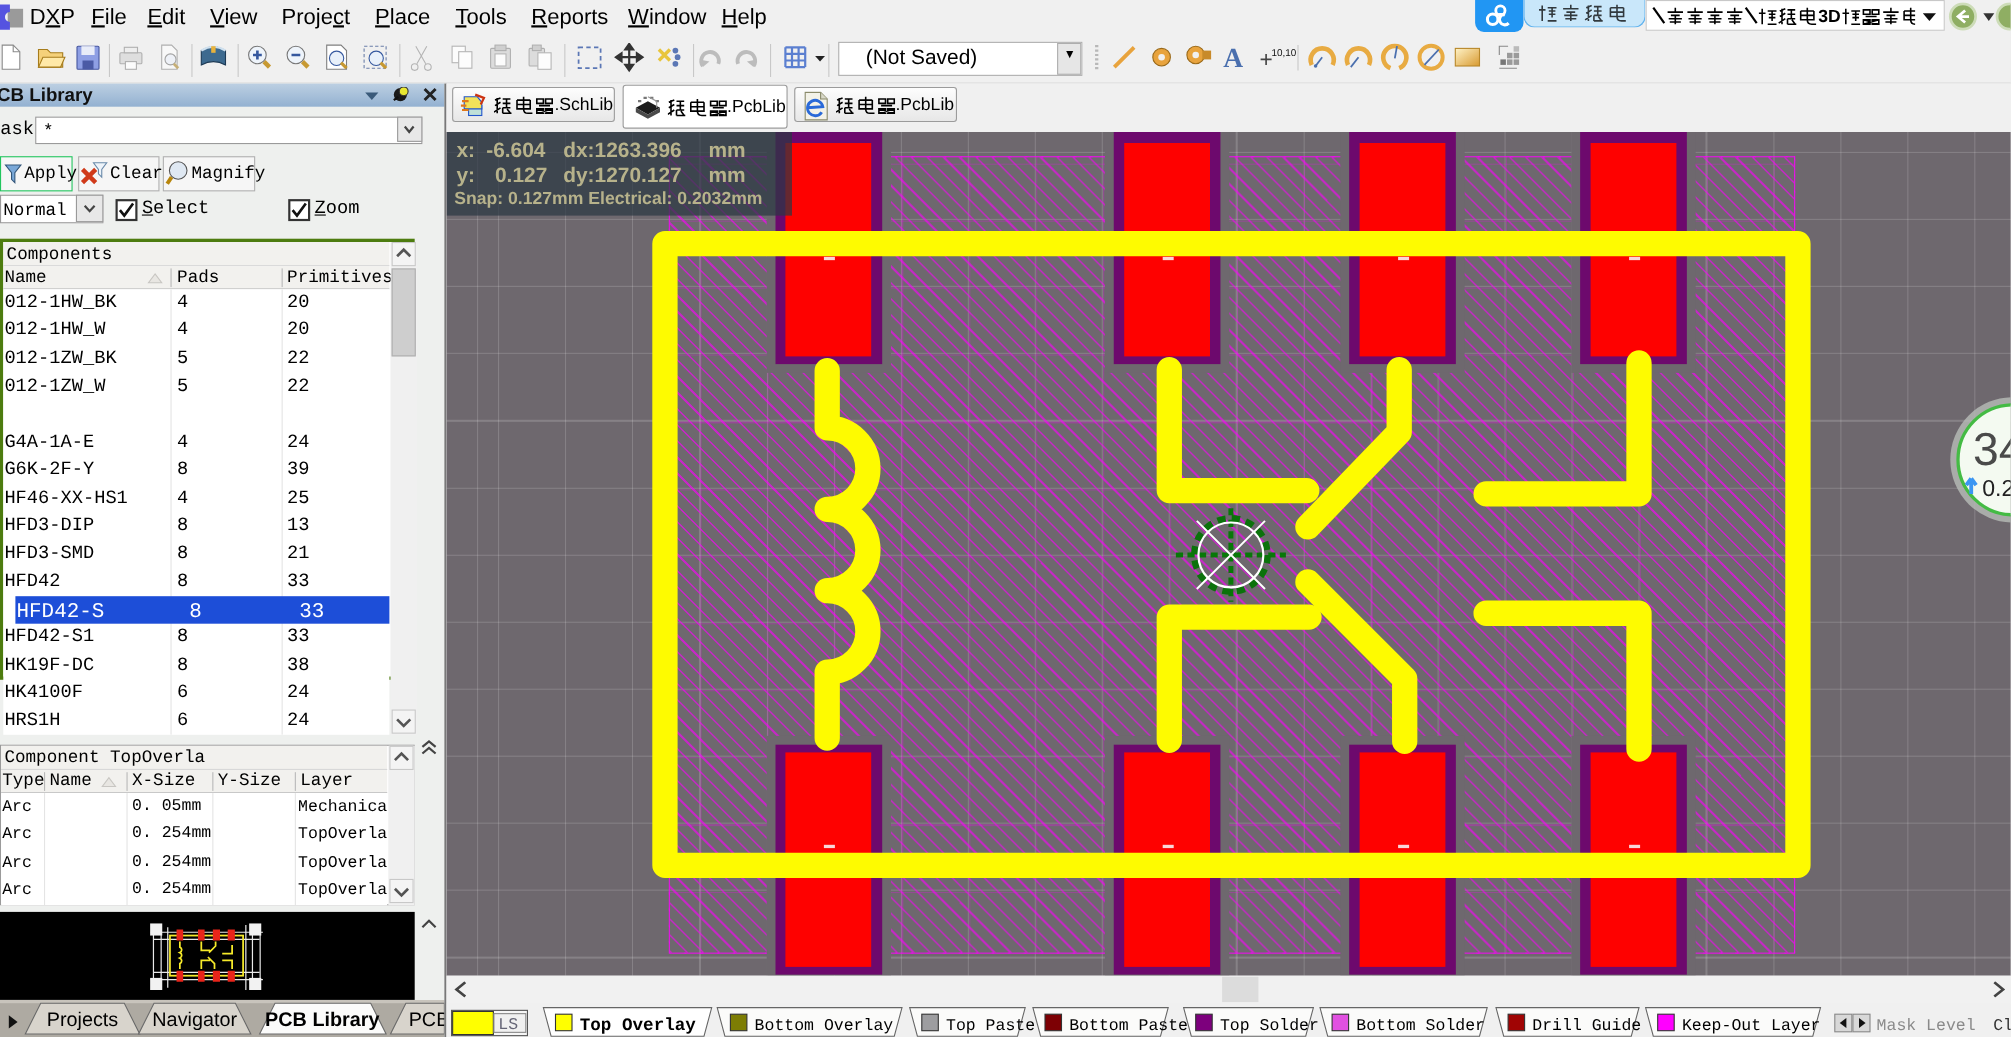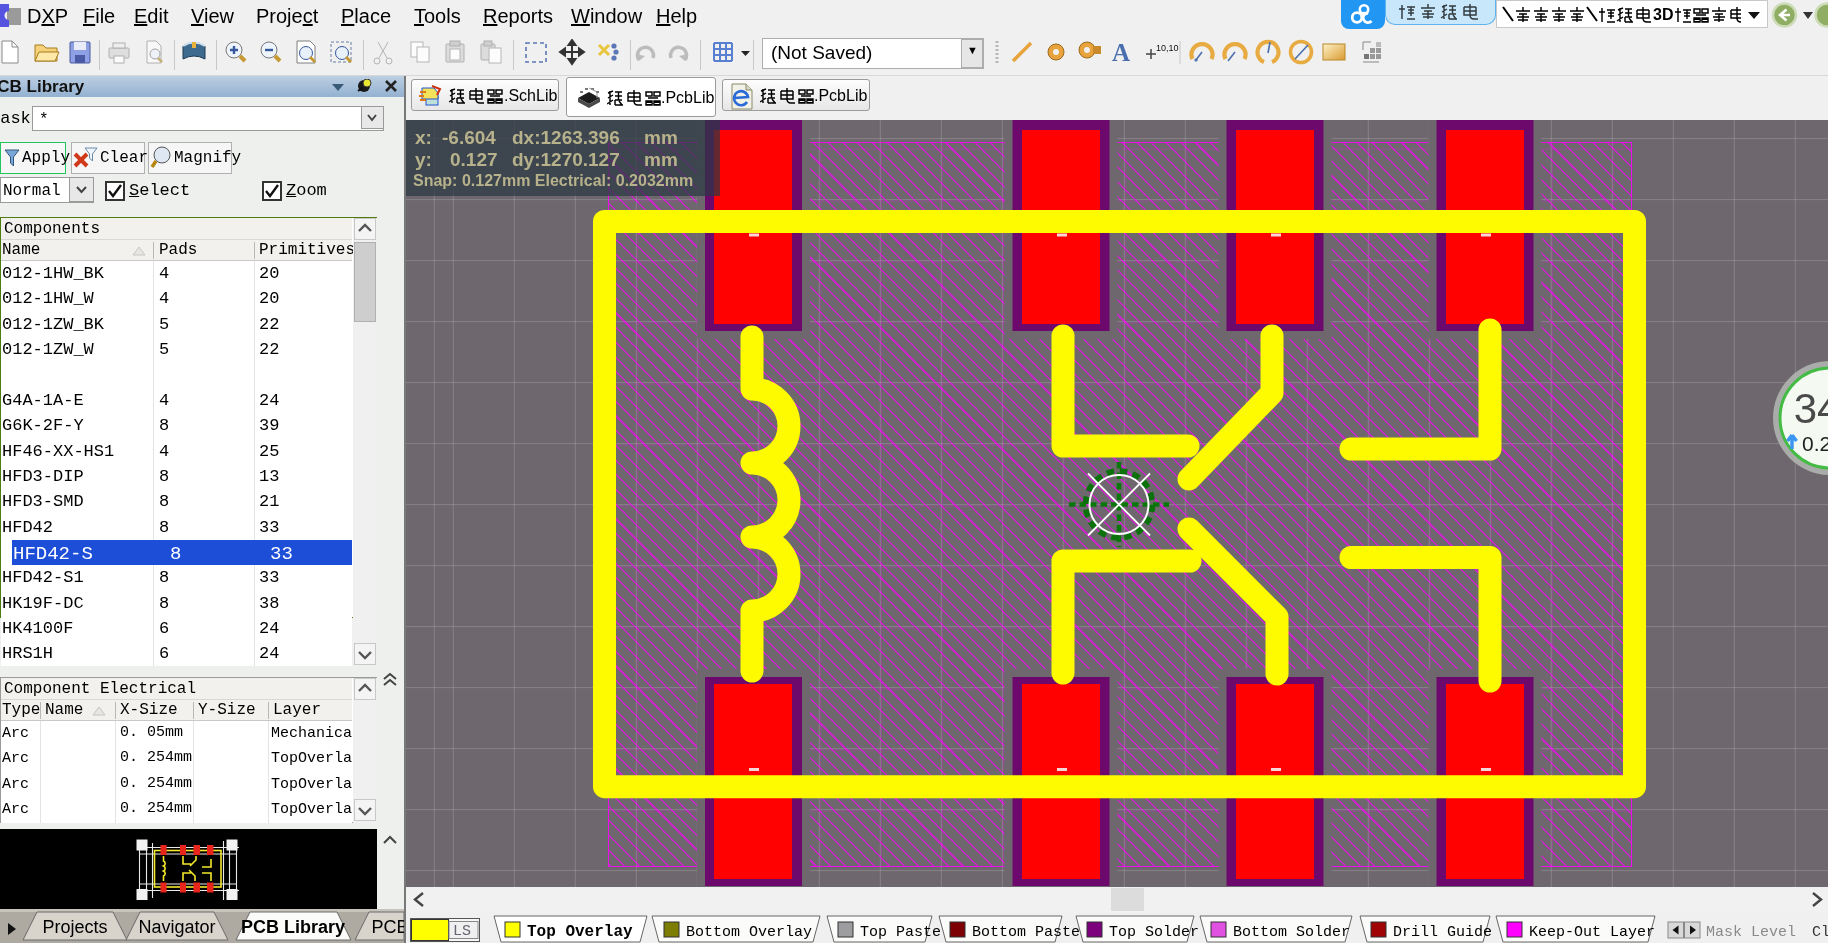--- a/index.html
+++ b/index.html
@@ -211,21 +211,21 @@
         <rect x="4" y="-4" width="5" height="5"></rect>
         <path d="M-9,-2 v-8 h8 M-9,10 h16" stroke="#888" fill="none"></path>
       </g>
   <defs>
         <linearGradient id="gfill" x1="0" y1="0" x2="1" y2="1">
           <stop offset="0" stop-color="#fff3c8"></stop>
           <stop offset="1" stop-color="#d89a30"></stop>
         </linearGradient>
       </defs>
  </svg>
- <div class="abs" style="left:762px;top:4px;width:222px;height:31px;background:#fff;border:1px solid #adadad;font-size:19px;padding:3px 8px">(Not Saved)</div>
+ <div class="abs" style="left:762px;top:4px;width:222px;height:31px;background:#fff;border:1px solid #adadad;font-size:19px;padding:3px 24px">(Not Saved)</div>
  <div class="abs" style="left:961px;top:5px;width:22px;height:29px;background:#e6e6e6;border:1px solid #adadad">
       <span style="position:absolute;left:5px;top:4px;font-size:11px">▼</span>
     </div>
 </div>
 <div class="abs" id="panel">
  <div class="abs" id="phead">
       <span style="position:absolute;left:-14px;top:1px;font-size:17px;font-weight:bold;color:#111">PCB Library</span>
   <svg class="abs" style="left:330px;top:3px" width="70" height="16">
         <path d="M2,5 l12,0 l-6,7 z" fill="#3a5a7a"></path>
         <circle cx="34" cy="7" r="6" fill="#1a1a1a"></circle>
@@ -269,21 +269,21 @@
  </div>
  <div class="abs" style="left:105px;top:105px;width:20px;height:20px;background:#fff;border:2px solid #333"><svg width="16" height="16">
         <path d="M2,8 l4,5 l8,-11" fill="none" stroke="#111" stroke-width="2.4"></path>
       </svg></div>
  <div class="abs mono" style="left:129px;top:105px;font-size:17px"><u>S</u>elect</div>
  <div class="abs" style="left:262px;top:105px;width:20px;height:20px;background:#fff;border:2px solid #333"><svg width="16" height="16">
         <path d="M2,8 l4,5 l8,-11" fill="none" stroke="#111" stroke-width="2.4"></path>
       </svg></div>
  <div class="abs mono" style="left:286px;top:105px;font-size:17px"><u>Z</u>oom</div>
 
- <div class="abs" style="left:0;top:141px;width:377px;height:401px;border:1px solid #4d7c0f;background:#fff">
+ <div class="abs" style="left:0;top:141px;width:377px;height:401px;border:3px solid #4d7c0f;background:#fff">
   <div class="abs mono" style="left:0;top:0;width:351px;height:22px;background:#f2f1ee;border-bottom:1px solid #d8d8d8;font-size:16px;padding:2px 0 0 3px">Components</div>
   <div class="abs" style="left:0;top:22px;width:351px;height:21px;background:#f2f1ee;border-bottom:1px solid #c8c8c8">
     <span class="mono" style="position:absolute;left:1px;top:1px;font-size:16px">Name</span>
     <svg style="position:absolute;left:130px;top:5px" width="16" height="12">
           <path d="M2,10 h12 l-6,-8 z" fill="#e8e6e2" stroke="#c8c6c2"></path>
         </svg>
     <span class="abs" style="left:152px;top:2px;width:1px;height:17px;background:#b8b8b8"></span>
     <span class="mono" style="position:absolute;left:158px;top:1px;font-size:16px">Pads</span>
     <span class="abs" style="left:253px;top:2px;width:1px;height:17px;background:#b8b8b8"></span>
     <span class="mono" style="position:absolute;left:258px;top:1px;font-size:16px">Primitives</span>
@@ -372,21 +372,21 @@
             <path d="M4,12 l6,-6 l6,6" fill="none" stroke="#555" stroke-width="2.4"></path>
           </svg></div>
     <div class="abs" style="left:1px;top:24px;width:22px;height:80px;background:#cecece;border:1px solid #b0b0b0"></div>
     <div class="abs" style="left:1px;top:425px;width:22px;height:22px;background:#f4f4f4;border:1px solid #c8c8c8"><svg width="20" height="20">
             <path d="M4,8 l6,6 l6,-6" fill="none" stroke="#555" stroke-width="2.4"></path>
           </svg></div>
   </div>
  </div>
 
  <div class="abs" style="left:0;top:601px;width:377px;height:146px;border:1px solid #9a9a9a;background:#fff">
-  <div class="abs mono" style="left:0;top:0;width:351px;height:22px;background:#f2f1ee;border-bottom:1px solid #d8d8d8;font-size:16px;padding:2px 0 0 3px">Component Electrical</div>
+  <div class="abs mono" style="left:0;top:0;width:351px;height:22px;background:#f2f1ee;border-bottom:1px solid #d8d8d8;font-size:16px;padding:2px 0 0 3px">Component TopOverla</div>
   <div class="abs" style="left:0;top:22px;width:351px;height:21px;background:#f2f1ee;border-bottom:1px solid #c8c8c8">
     <span class="mono" style="position:absolute;left:1px;top:1px;font-size:16px">Type</span>
     <span class="abs" style="left:39px;top:2px;width:1px;height:17px;background:#b8b8b8"></span>
     <span class="mono" style="position:absolute;left:44px;top:1px;font-size:16px">Name</span>
     <svg style="position:absolute;left:90px;top:5px" width="16" height="12">
           <path d="M2,10 h12 l-6,-8 z" fill="#e8e6e2" stroke="#c8c6c2"></path>
         </svg>
     <span class="abs" style="left:114px;top:2px;width:1px;height:17px;background:#b8b8b8"></span>
     <span class="mono" style="position:absolute;left:119px;top:1px;font-size:16px">X-Size</span>
     <span class="abs" style="left:192px;top:2px;width:1px;height:17px;background:#b8b8b8"></span>

